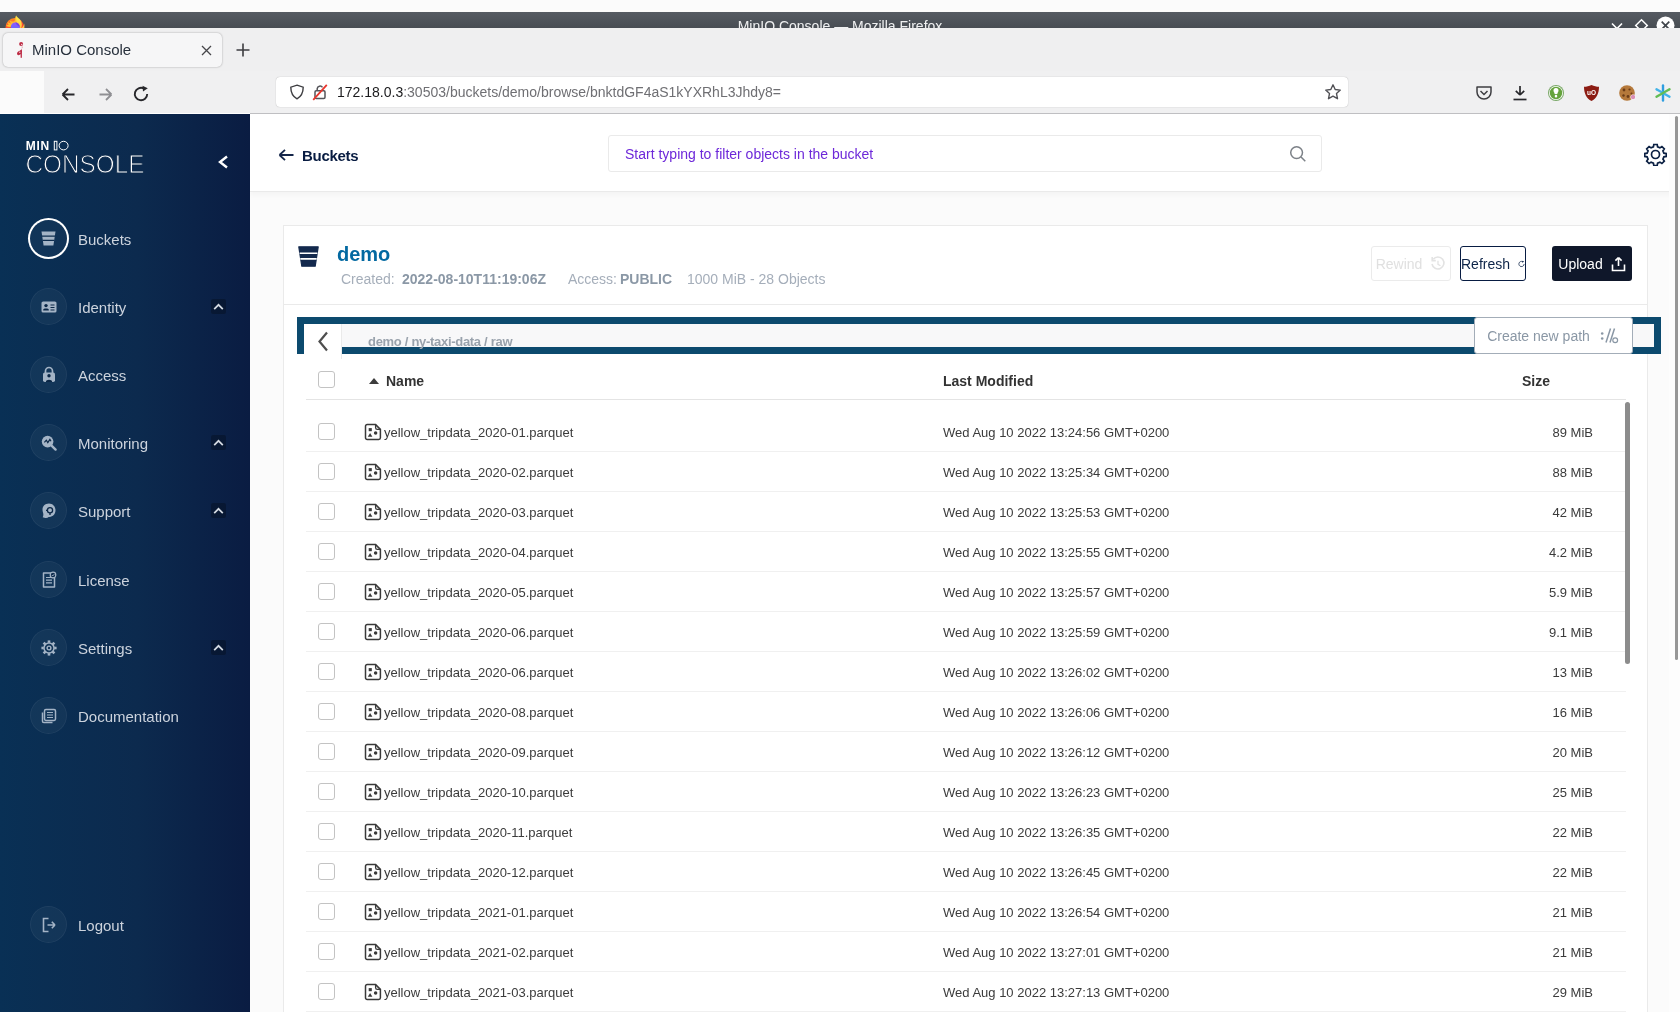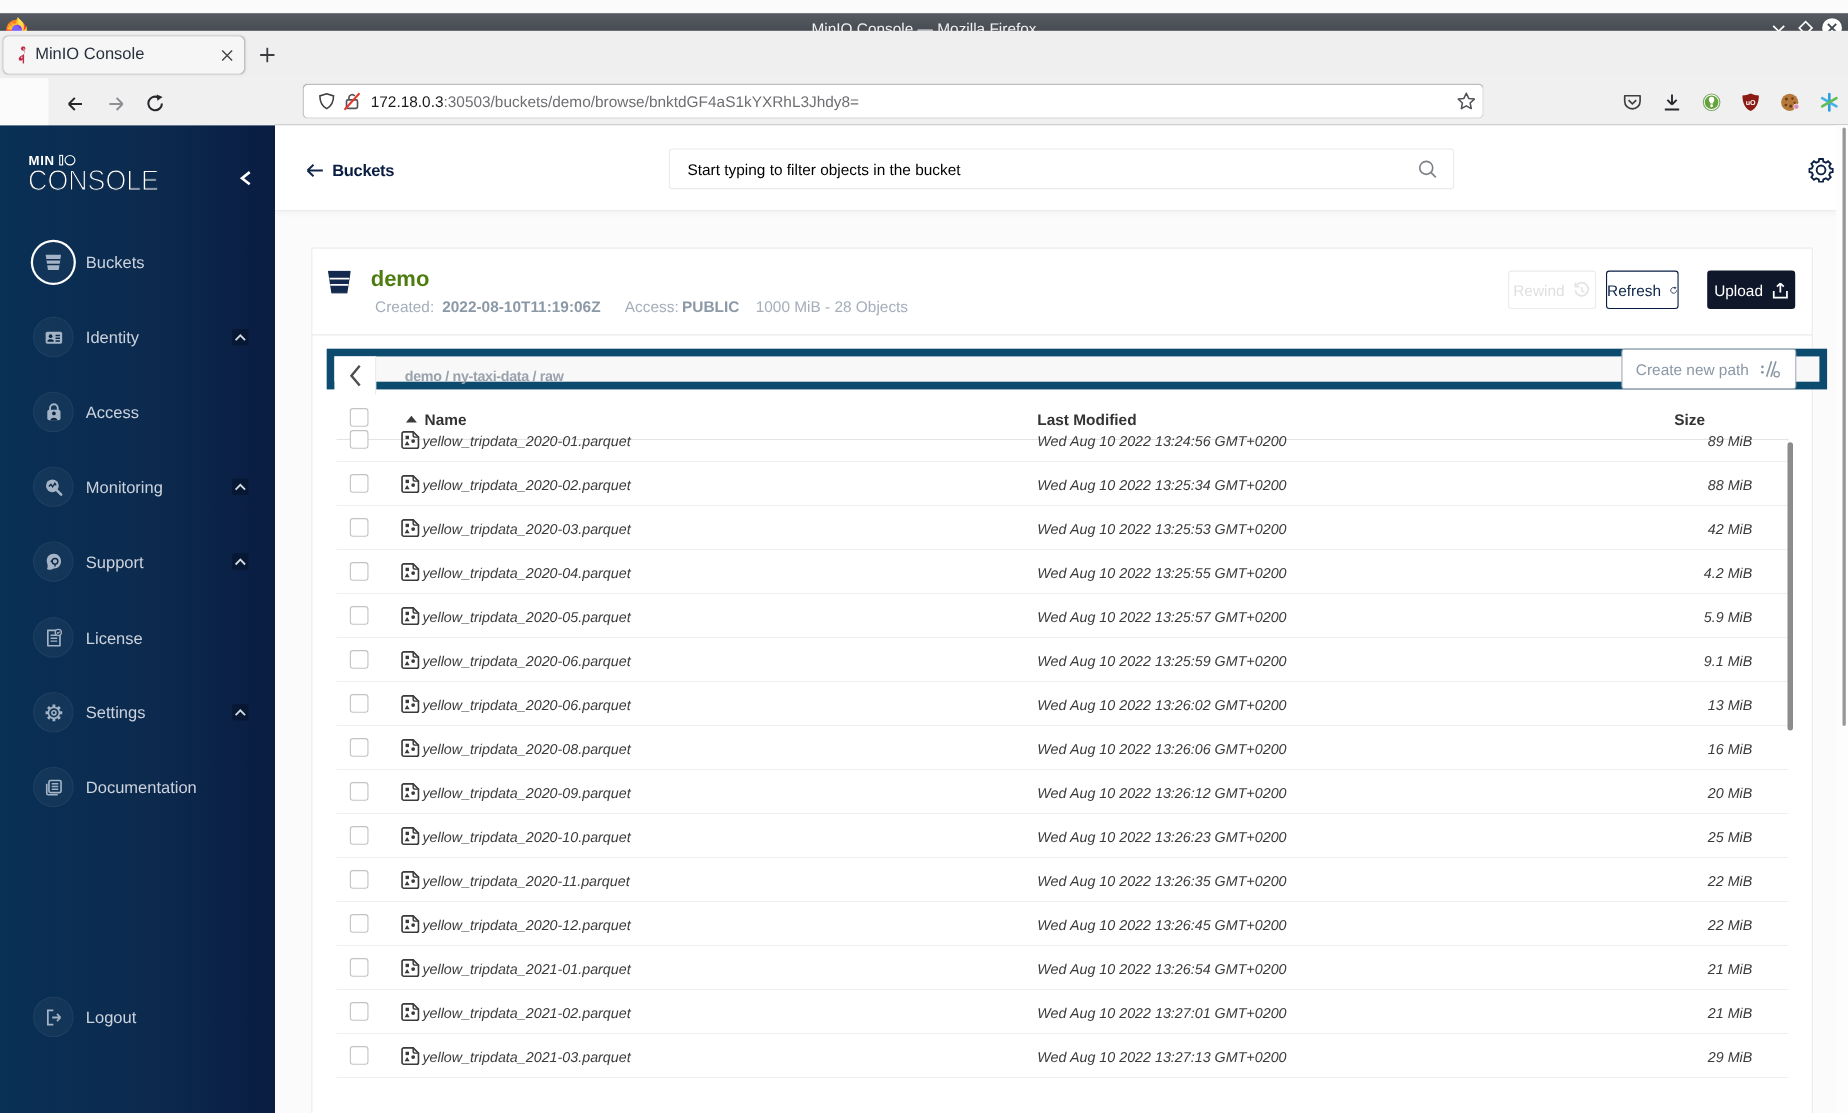--- a/index.html
+++ b/index.html
@@ -34,30 +34,30 @@
 .micon { position:absolute; left:30px; top:0; width:37px; height:37px; display:flex;
   align-items:center; justify-content:center; }
 
 
 #topbar { position:absolute; left:250px; top:114px; width:1430px; height:78px; background:#ffffff;
   border-bottom:1px solid #eaeaea; box-shadow:0 3px 5px rgba(0,0,0,0.03); }
 #bucketsLink { position:absolute; left:302px; top:147px; font-size:15px; font-weight:bold; color:#081c42; letter-spacing:-0.3px; }
 #backArrow { position:absolute; left:278px; top:144px; }
 #searchbox { position:absolute; left:608px; top:135px; width:714px; height:37px; background:#fff;
   border:1px solid #eaeaea; border-radius:3px; }
-#searchbox .ph { position:absolute; left:16px; top:10px; font-size:14px; color:#000000; }
+#searchbox .ph { position:absolute; left:16px; top:10px; font-size:14px; color:#6d28d9; }
 #gearTop { position:absolute; left:1644px; top:143px; }
 
 
 .card { position:absolute; background:#ffffff; border:1px solid #eaeaea; }
 #card1 { left:283px; top:225px; width:1365px; height:80px; }
 #card2 { left:283px; top:304px; width:1365px; height:709px; border-bottom:none; }
 
 #bicon { position:absolute; left:298px; top:246px; }
-#bname { position:absolute; left:337px; top:243px; font-size:20px; font-weight:bold; color:#4d7c0f; }
+#bname { position:absolute; left:337px; top:243px; font-size:20px; font-weight:bold; color:#0369a1; }
 #bmeta { position:absolute; left:341px; top:271px; font-size:14px; color:#a5aeba; width:600px; height:18px; }
 #bmeta b { color:#8b98a6; }
 
 .btn { position:absolute; top:246px; height:35px; border-radius:3px; font-size:14px;
   display:flex; align-items:center; justify-content:center; gap:8px; }
 #btnRewind { left:1371px; width:80px; border:1px solid #ebebeb; color:#e0e0e0; background:#fff; }
 #btnRefresh { left:1460px; width:66px; border:1px solid #081c42; color:#0d2448; background:#fff; }
 #btnUpload { left:1552px; width:80px; background:#0f172a; color:#fff; }
 
 
@@ -72,21 +72,21 @@
 
 
 .chk { position:absolute; width:17px; height:17px; border:1px solid #c3c3c3; border-radius:3px; background:#fff; }
 #thead { position:absolute; left:283px; top:364px; width:1348px; height:36px; }
 #thead .chk { left:35px; top:7px; }
 .tri { position:absolute; left:86px; top:14px; width:0; height:0;
   border-left:5px solid transparent; border-right:5px solid transparent; border-bottom:6px solid #3c3c3c; }
 #thead .hname { position:absolute; left:103px; top:9px; font-size:14px; font-weight:bold; color:#333; }
 #thead .hmod { position:absolute; left:660px; top:9px; font-size:14px; font-weight:bold; color:#333; }
 #thead .hsize { position:absolute; left:1216px; top:9px; width:51px; text-align:right; font-size:14px; font-weight:bold; color:#333; }
-#rows { position:absolute; left:306px; top:380px; width:1320px;font-style:italic; }
+#rows { position:absolute; left:306px; top:412px; width:1320px; }
 .row { position:relative; width:1320px; height:40px; border-bottom:1px solid #f0f0f0; }
 .row .chk { left:12px; top:11px; }
 .row .ficon { position:absolute; left:58px; top:11px; width:18px; height:18px; }
 .row .fname { position:absolute; left:78px; top:13px; font-size:13px; color:#3b3b3b; }
 .row .fdate { position:absolute; left:637px; top:13px; font-size:13px; color:#3b3b3b; }
 .row .fsize { position:absolute; left:1167px; top:13px; width:120px; text-align:right; font-size:13px; color:#3b3b3b; }
 
 
 #tScroll { position:absolute; left:1625px; top:402px; width:5px; height:262px; background:#8c8c8c; border-radius:3px; }
 #wTrack { position:absolute; left:1669px; top:114px; width:11px; height:898px; background:#fdfdfd; }

